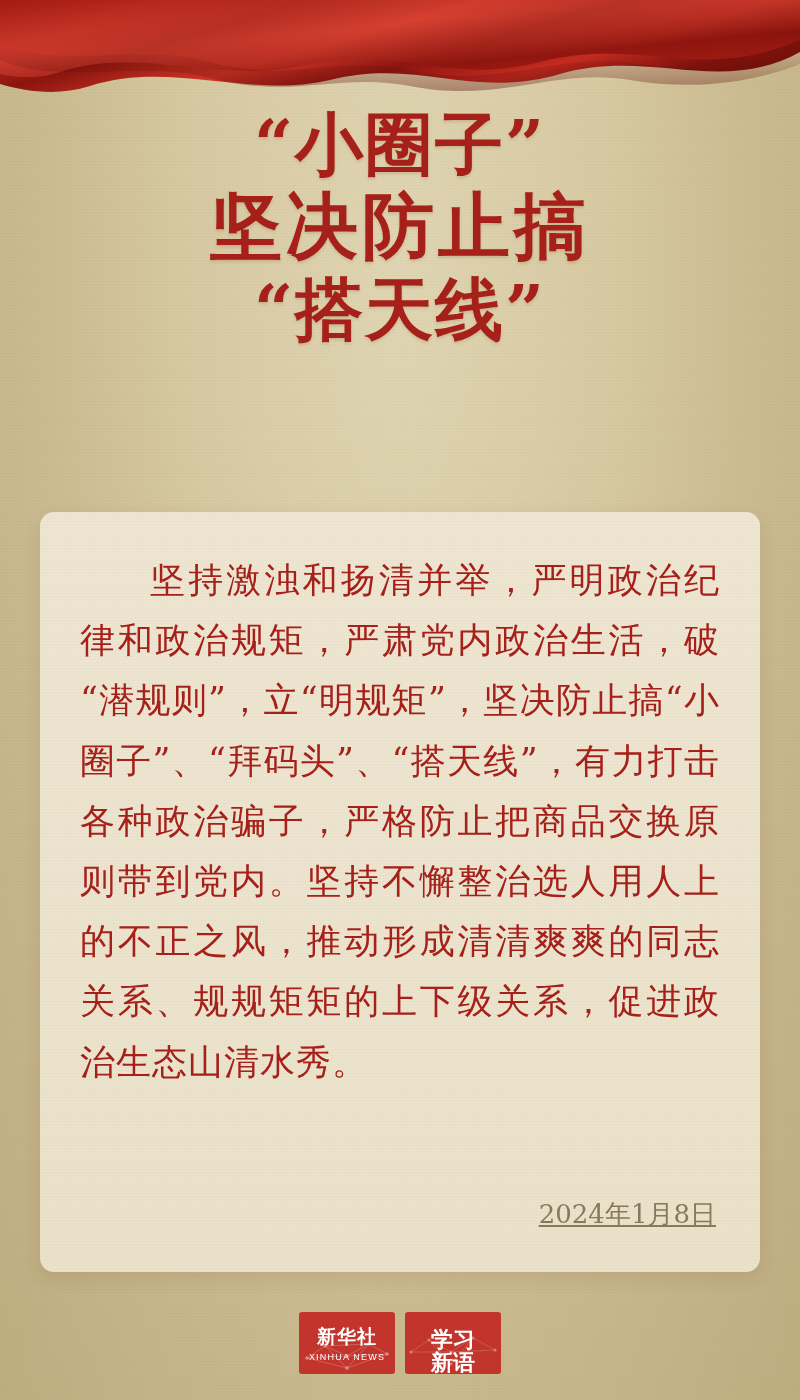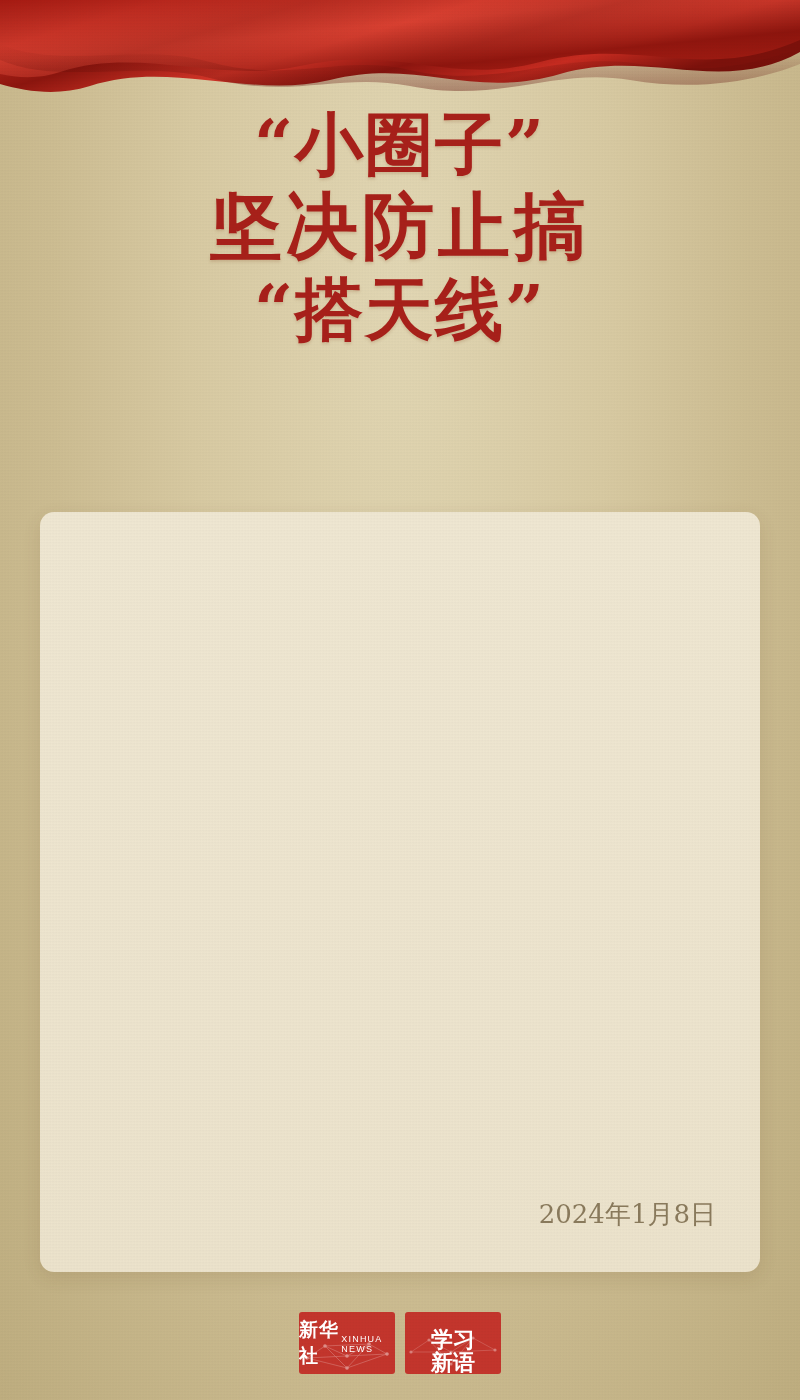--- a/index.html
+++ b/index.html
@@ -95,40 +95,40 @@
   .attribution {
     position: absolute;
     right: 44px;
     bottom: 38px;
     text-align: right;
     color: #8a7a5c;
     font-family: "DejaVu Serif", "Liberation Serif", serif;
     font-size: 26px;
     line-height: 1.5;
   }
-  .attribution div { white-space: nowrap; }
+  .attribution div { white-space: nowrap; text-decoration: underline; }
 
   
   .footer {
     position: absolute;
     left: 0;
     bottom: 26px;
     width: 800px;
     display: flex;
     justify-content: center;
     align-items: center;
     gap: 10px;
   }
   .logo-xinhua {
     width: 96px;
     height: 62px;
     background: #c4352c;
     border-radius: 3px;
     display: flex;
-    flex-direction: row;
+    flex-direction: column;
     align-items: center;
     justify-content: center;
     position: relative;
     overflow: hidden;
   }
   .logo-xinhua .cn {
     color: #ffffff;
     font-size: 19px;
     font-family: "DejaVu Sans", "Liberation Sans", sans-serif;
     font-weight: bold;
@@ -212,20 +212,21 @@
     </svg>
   </div>
 
   <div class="headline">
     <span class="line line-2">“小圈子”</span>
     <span class="line line-1">坚决防止搞</span>
     <span class="line line-4">“搭天线”</span>
   </div>
 
   <div class="quote-card">
+    <p class="quote-text">坚持激浊和扬清并举，严明政治纪律和政治规矩，严肃党内政治生活，破“潜规则”，立“明规矩”，坚决防止搞“小圈子”、“拜码头”、“搭天线”，有力打击各种政治骗子，严格防止把商品交换原则带到党内。坚持不懈整治选人用人上的不正之风，推动形成清清爽爽的同志关系、规规矩矩的上下级关系，促进政治生态山清水秀。</p>
     <div class="attribution">
       <div>2024年1月8日</div>
     </div>
   </div>
 
   <div class="footer">
     <div class="logo-xinhua">
       <svg class="net" viewBox="0 0 96 62" xmlns="http://www.w3.org/2000/svg" aria-hidden="true">
         <g stroke="#ffffff" stroke-width="0.6" fill="none" opacity="0.8">
           <path d="M8,46 L26,34 L48,44 L70,32 L88,42"></path>

